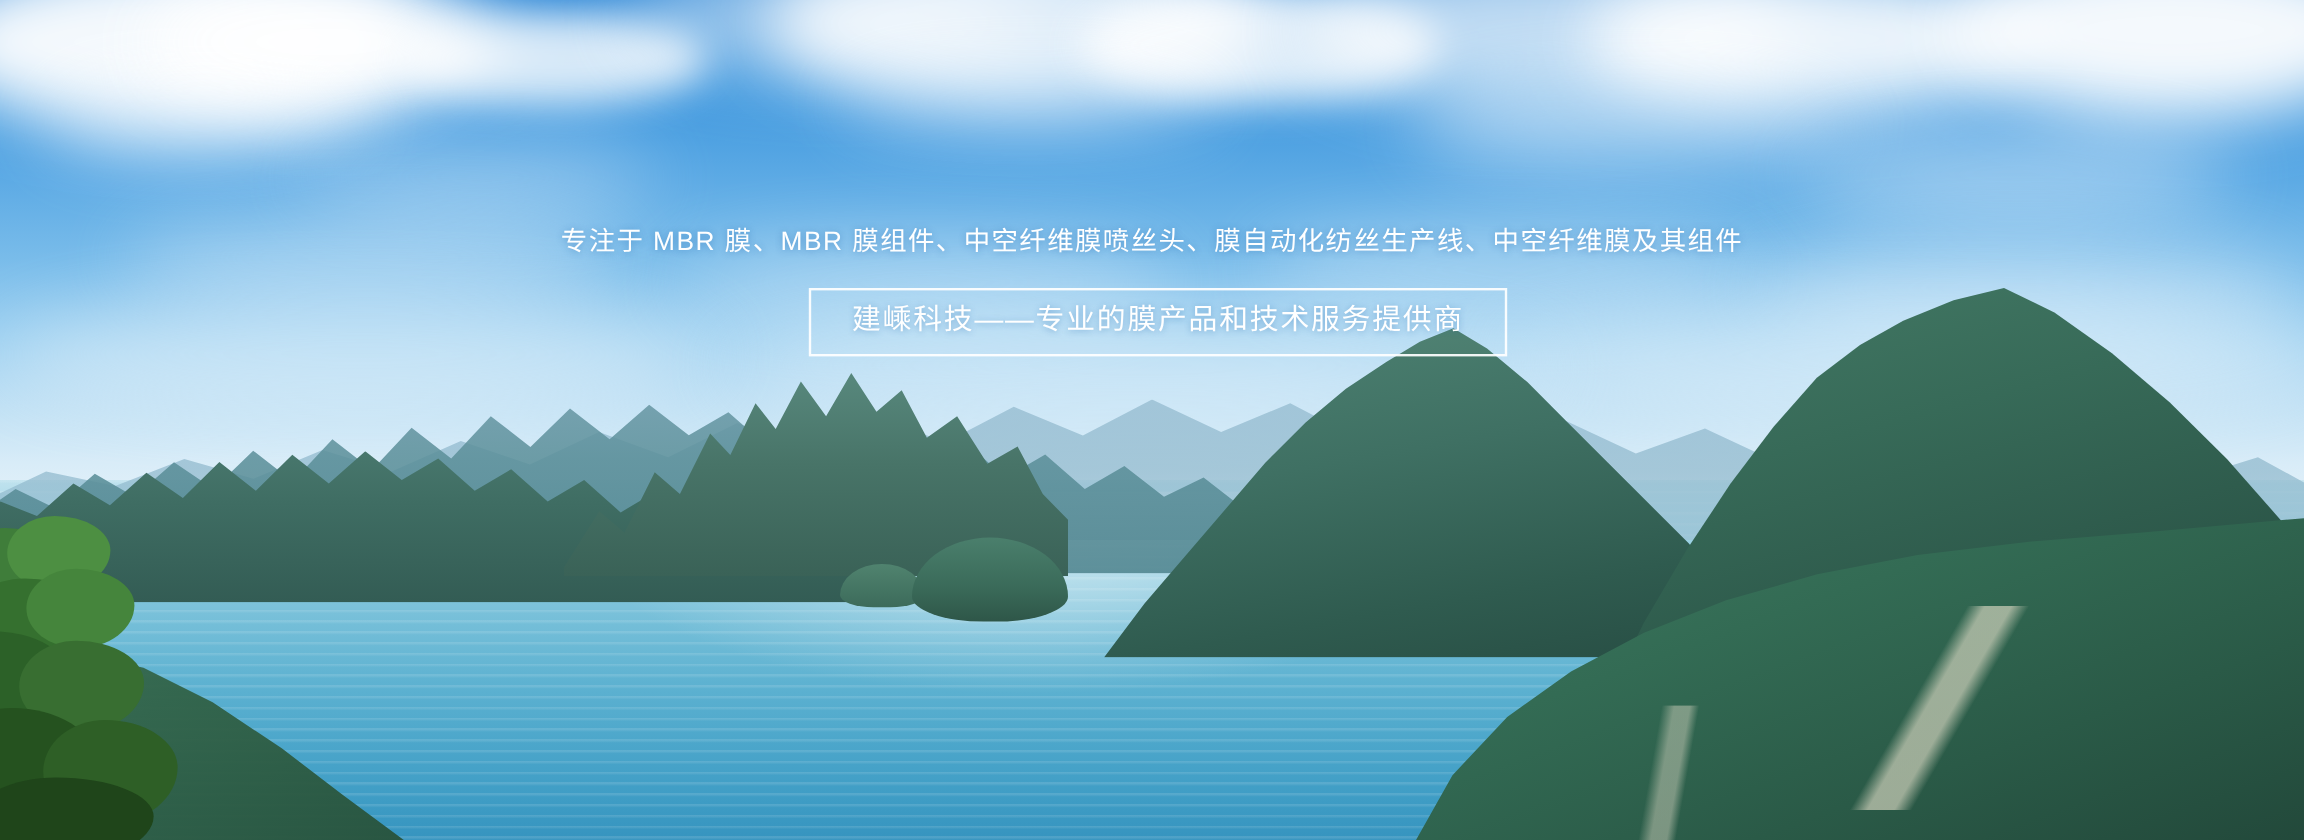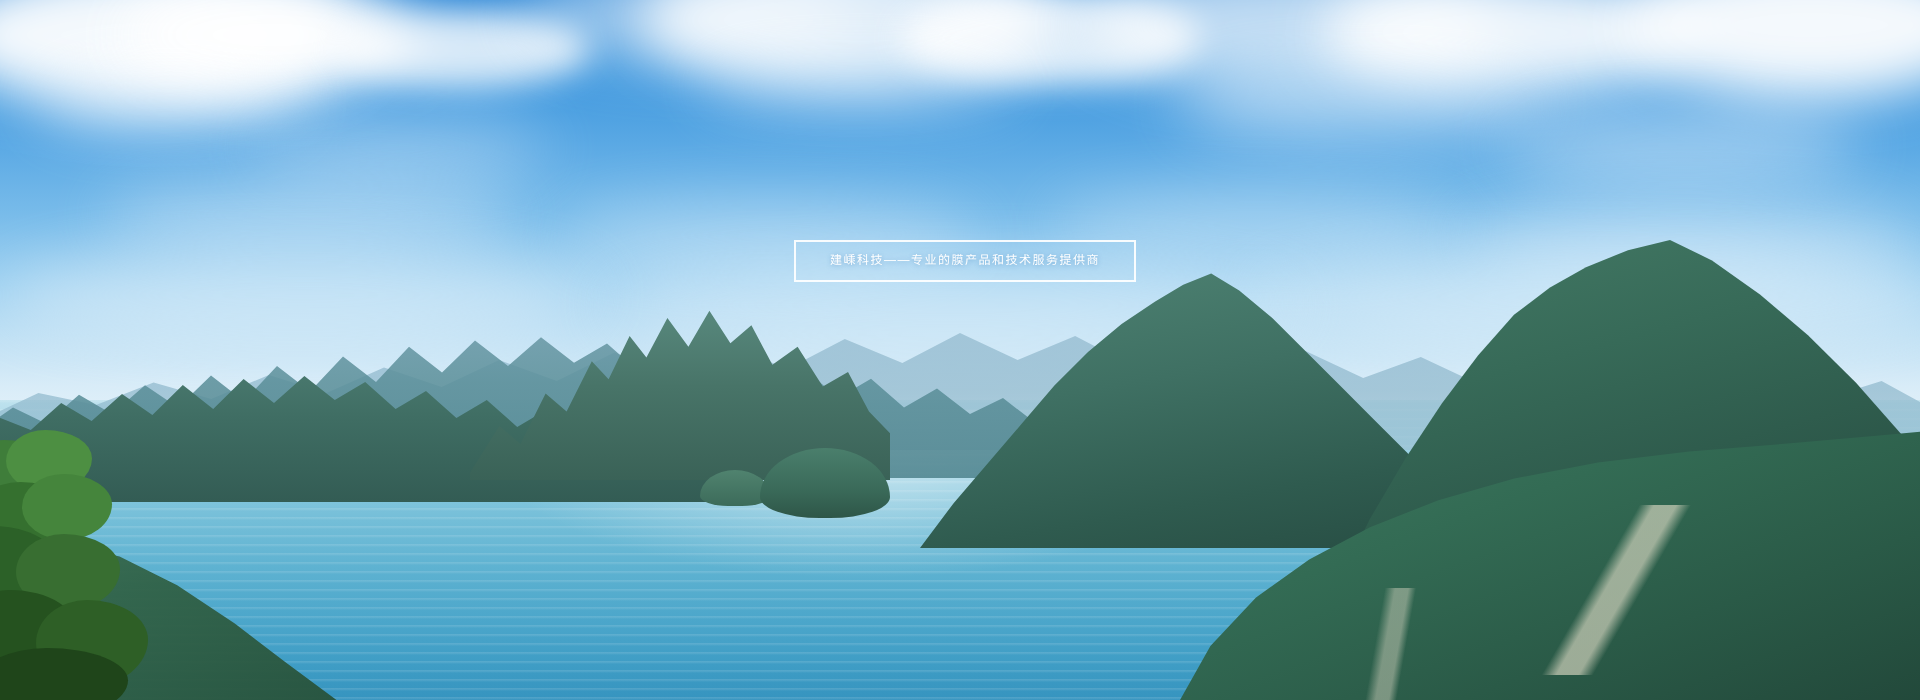--- a/index.html
+++ b/index.html
@@ -203,21 +203,21 @@
     text-shadow:0 1px 6px rgba(30,100,170,.45);
   }
   .slogan-wrap{
     position:absolute;left:0;top:240px;width:1920px;
     display:flex;justify-content:center;
   }
   .slogan-box{
     border:2px solid rgba(255,255,255,.92);
     padding:11px 34px 13px 34px;
     color:#ffffff;
-    font-size:12px;
+    font-size:24px;
     letter-spacing:1.5px;
     white-space:nowrap;
     line-height:1.2;
     text-shadow:0 1px 5px rgba(30,100,170,.4);
     background:rgba(255,255,255,.03);
     margin-left:10px;
   }
 </style>
 </head>
 <body>
@@ -279,19 +279,20 @@
     <div class="leafblob" style="left:62px;top:44px;width:90px;height:66px;background:#45853c;"></div>
     <div class="leafblob" style="left:-20px;top:96px;width:118px;height:84px;background:#2c6128;"></div>
     <div class="leafblob" style="left:56px;top:104px;width:104px;height:76px;background:#386e31;"></div>
     <div class="leafblob" style="left:-10px;top:160px;width:130px;height:96px;background:#25521f;"></div>
     <div class="leafblob" style="left:76px;top:170px;width:112px;height:86px;background:#2e5f26;"></div>
     <div class="leafblob" style="left:18px;top:218px;width:150px;height:70px;background:#1f451a;"></div>
   </div>
 
   <div class="content">
 
+    <div class="subtitle">专注于 MBR 膜、MBR 膜组件、中空纤维膜喷丝头、膜自动化纺丝生产线、中空纤维膜及其组件</div>
 
     <div class="slogan-wrap">
       <div class="slogan-box">建嵊科技——专业的膜产品和技术服务提供商</div>
     </div>
   </div>
 
 </div>
 
 </body></html>

